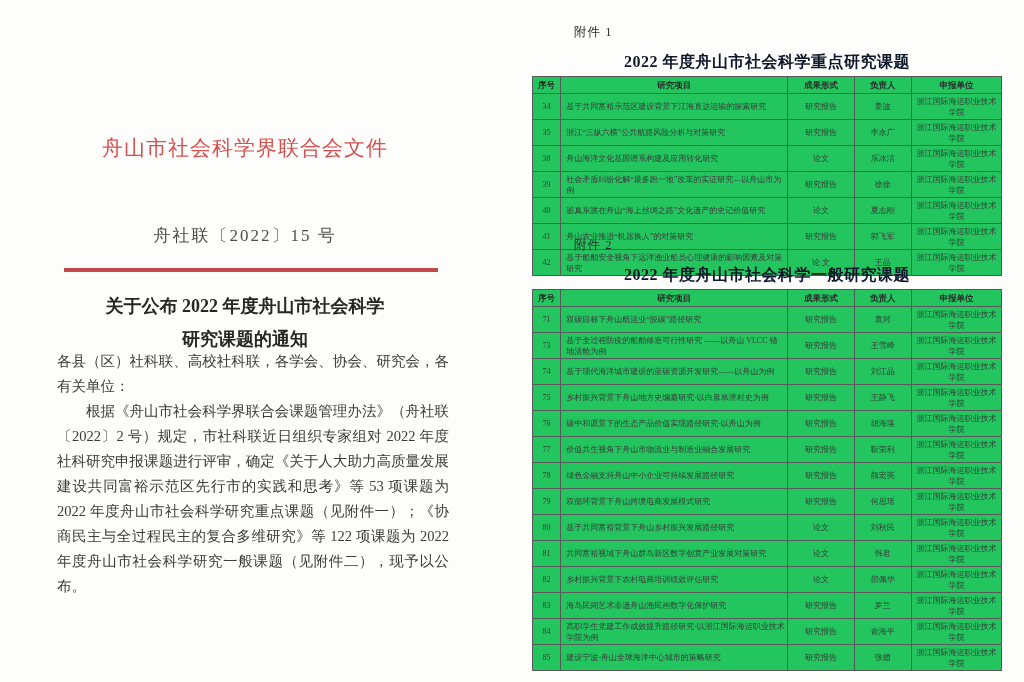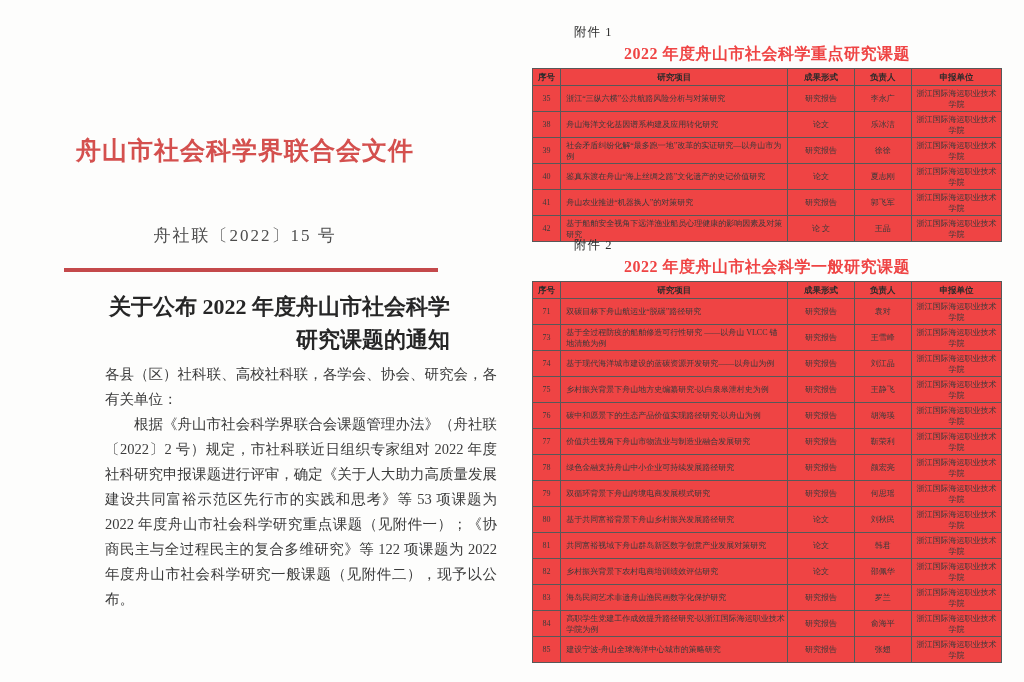--- a/index.html
+++ b/index.html
@@ -3,56 +3,55 @@
 <meta charset="utf-8">
 <style>
   * { margin: 0; padding: 0; box-sizing: border-box; }
   html, body { width: 1024px; height: 682px; }
   body { background: #ffffff; font-family: "Liberation Serif", "DejaVu Serif", serif; }
   .page { position: relative; width: 1024px; height: 682px; background: #fdfdfc; overflow: hidden; }
 
   
   .org-title {
     position: absolute; left: 36px; top: 134px; width: 418px;
-    text-align: center; font-size: 25px; font-weight: bold;
+    text-align: center; font-size: 21px; font-weight: normal;
     color: #d4504e; letter-spacing: 1px; white-space: nowrap;
   }
   .doc-number {
     position: absolute; left: 36px; top: 224px; width: 418px;
     text-align: center; font-size: 17px; color: #4d4d4d; letter-spacing: 2px;
   }
   .red-rule {
     position: absolute; left: 64px; top: 268px; width: 374px; height: 4px;
     background: #c4494b;
   }
   .doc-title {
     position: absolute; left: 40px; top: 290px; width: 410px;
-    text-align: right; font-size: 22px; font-weight: bold;
+    text-align: center; font-size: 18px; font-weight: bold;
     color: #262626; line-height: 33px;
   }
   .doc-body {
-    position: absolute; left: 57px; top: 362px; width: 392px;
+    position: absolute; left: 57px; top: 349px; width: 392px;
     font-size: 14.5px; color: #3b3b3b; line-height: 25px;
     text-align: justify;
-    margin-left: 48px;
   }
   .doc-body .para { text-indent: 2em; }
 
   
   .attachment { position: absolute; left: 532px; width: 470px; }
   .att-1 { top: 24px; }
   .att-2 { top: 237px; }
   .att-label { font-size: 12.5px; color: #2e2e2e; margin-left: 42px; letter-spacing: 1px; }
   .att-title {
-    text-align: center; font-size: 16px; font-weight: bold; color: #ef4444;
-    margin-top: 3px; margin-bottom: 3px; letter-spacing: 0.5px; white-space: nowrap;
+    text-align: center; font-size: 16px; font-weight: bold; color: #0f172a;
+    margin-top: 11px; margin-bottom: 3px; letter-spacing: 0.5px; white-space: nowrap;
   }
   table.att-table {
     width: 470px; border-collapse: collapse; table-layout: fixed;
-    border: 1.5px solid #3f3f3f; background: #ef4444;
+    border: 1.5px solid #3f3f3f; background: #22c55e;
   }
   .att-table th, .att-table td { border: 1px solid #585858; color: #3a3a3a; }
   .att-table th {
     font-size: 8.5px; font-weight: bold; line-height: 12px; padding: 2px 1px;
     text-align: center; color: #2b2b2b;
   }
   .att-table td {
     font-size: 8px; line-height: 11px; padding: 1.5px 2px; text-align: center;
     overflow: hidden;
   }
@@ -97,20 +96,27 @@
         <tr>
           <th>序号</th>
           <th>研究项目</th>
           <th>成果形式</th>
           <th>负责人</th>
           <th>申报单位</th>
         </tr>
       </thead>
       <tbody>
 
+          <tr>
+            <td class="cell-index">34</td>
+            <td class="cell-project">基于共同富裕示范区建设背景下江海直达运输的探索研究</td>
+            <td class="cell-result-form">研究报告</td>
+            <td class="cell-leader">姜波</td>
+            <td class="cell-unit">浙江国际海运职业技术学院</td>
+          </tr>
 
           <tr>
             <td class="cell-index">35</td>
             <td class="cell-project">浙江“三纵六横”公共航路风险分析与对策研究</td>
             <td class="cell-result-form">研究报告</td>
             <td class="cell-leader">李永广</td>
             <td class="cell-unit">浙江国际海运职业技术学院</td>
           </tr>
 
 

